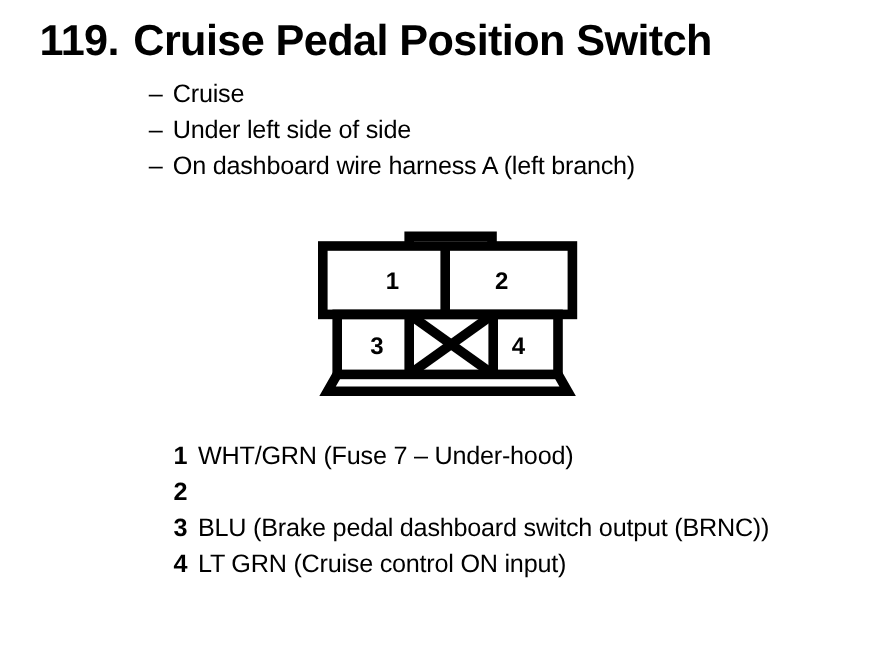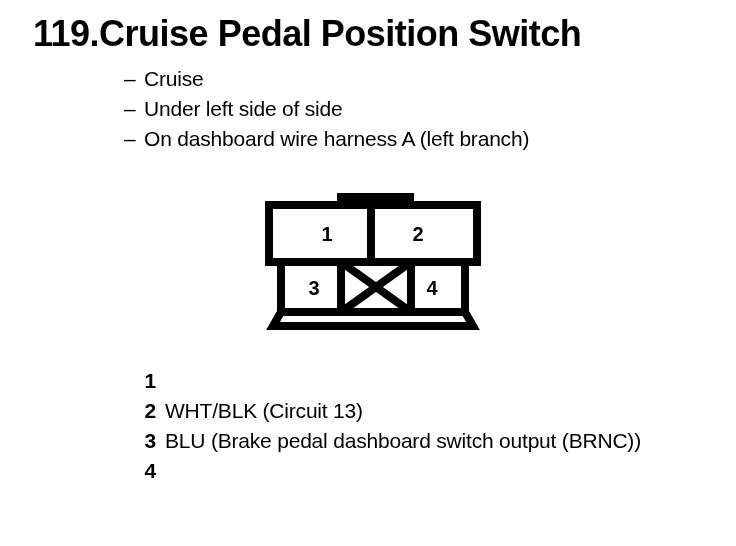--- a/index.html
+++ b/index.html
@@ -15,21 +15,21 @@
   #page{position:absolute;left:0;top:0;width:736px;height:546px;}
 
   
   .title{
     position:absolute;left:33px;top:14px;
     font-size:36px;font-weight:bold;
     letter-spacing:-0.5px;
     white-space:nowrap;
     line-height:40px;
   }
-  .title .num{}
+  .title .num{margin-right:12px;}
 
   
   .bullets{position:absolute;left:124px;top:64px;}
   .bullet{
     display:flex;align-items:baseline;
     font-size:21px;line-height:30px;
     white-space:nowrap;letter-spacing:-0.2px;
   }
   .bullet .dash{width:20px;flex:0 0 20px;}
 
@@ -100,27 +100,28 @@
         <text x="418" y="241">2</text>
         <text x="314" y="295">3</text>
         <text x="432" y="295">4</text>
       </g>
     </svg>
   </div>
 
   <div class="pinlist">
     <div class="pinrow">
       <span class="pnum">1</span>
+      <span>WHT/GRN (Fuse 7 – Under-hood)</span>
     </div>
     <div class="pinrow">
       <span class="pnum">2</span>
-      <span>WHT/BLK (Circuit 13)</span>
     </div>
     <div class="pinrow">
       <span class="pnum">3</span>
       <span>BLU (Brake pedal dashboard switch output (BRNC))</span>
     </div>
     <div class="pinrow">
       <span class="pnum">4</span>
+      <span>LT GRN (Cruise control ON input)</span>
     </div>
   </div>
 
 </div>
 
 </body></html>

